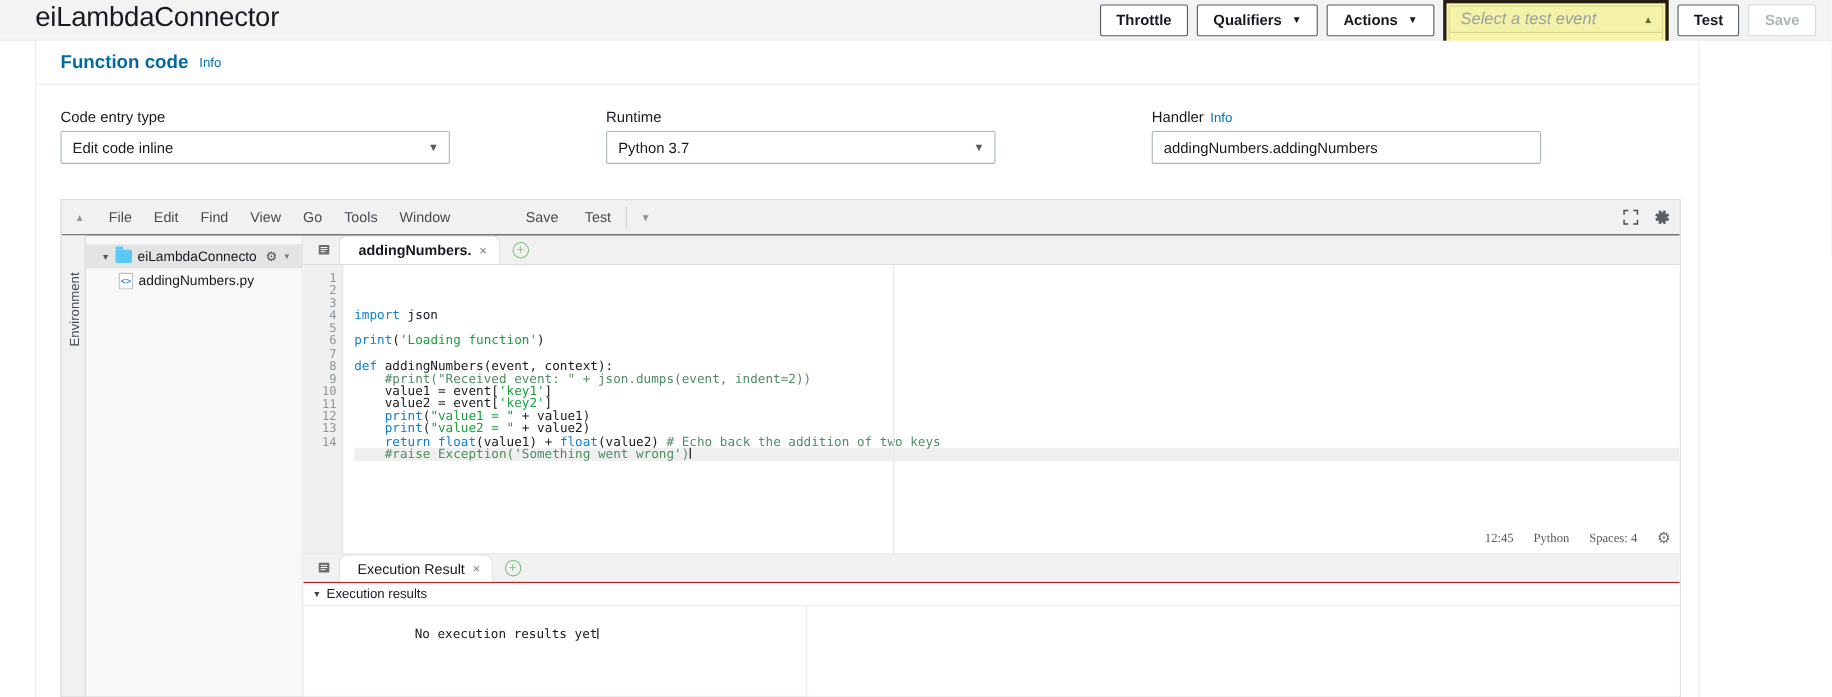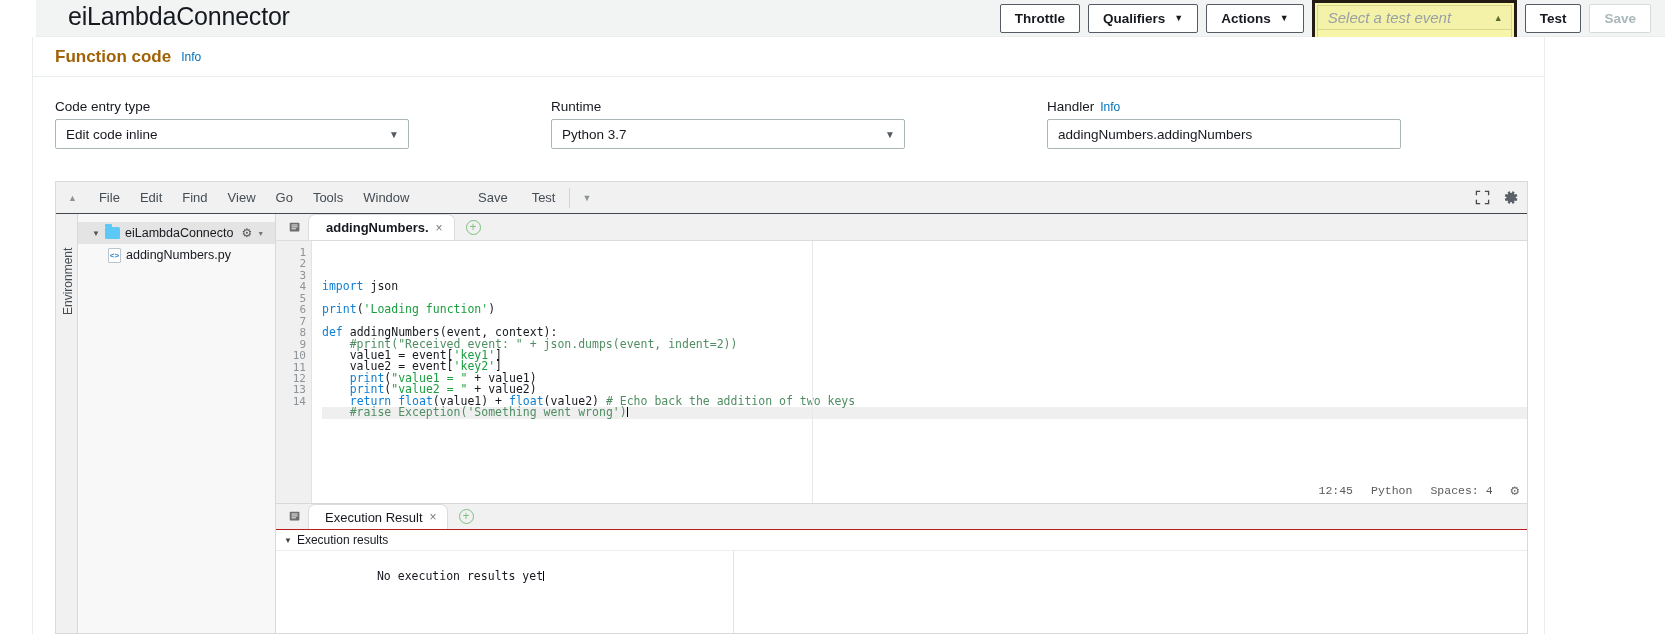--- a/index.html
+++ b/index.html
@@ -11,21 +11,20 @@
     color:#16191f;
     overflow:hidden;
   }
 
   
   .topbar {
     position:relative;
     height:37px;
     background:#f2f3f3;
     border-bottom:1px solid #eaeded;
-    margin-left:36px;
   }
   .fn-title {
     position:absolute; left:32px; top:2px;
     font-size:25px; font-weight:400; color:#16191f;
     letter-spacing:-0.2px; white-space:nowrap;
   }
   .top-actions {
     position:absolute; right:14px; top:4px;
     display:flex; align-items:flex-start; gap:8px;
   }
@@ -87,21 +86,21 @@
     background:#ffffff;
     border-left:1px solid #eaeded;
     border-right:1px solid #eaeded;
   }
   .panel-head {
     height:40px;
     display:flex; align-items:center; gap:10px;
     padding:0 0 0 22px;
     border-bottom:1px solid #eaeded;
   }
-  .panel-title { font-size:17px; font-weight:700; color:#a16207; }
+  .panel-title { font-size:17px; font-weight:700; color:#0369a1; }
   .info-link { font-size:12px; color:#0073bb; cursor:pointer; font-weight:400; }
 
   .form-row {
     display:flex; padding:22px 22px 0 22px; gap:0;
   }
   .field { position:relative; }
   .field.f1 { width:496px; }
   .field.f2 { width:496px; }
   .field.f3 { width:auto; }
   .field-label {
@@ -266,21 +265,21 @@
   .fn { color:#16191f;text-align:right; }
   .caret-bar {
     display:inline-block; width:1px; height:10px;
     background:#000; vertical-align:-1px;
   }
 
   .code-status {
     position:absolute; right:8px; bottom:4px;
     display:flex; align-items:center; gap:18px;
     font-size:11.5px; color:#5a5a5a;
-    font-family:Liberation Mono, monospace;
+    font-family:Liberation Serif, serif;
   }
   .code-status .gear-ic { font-size:14px; color:#6d6d6d; cursor:pointer; }
 
   
   .exec-panel {
     border-top:1px solid #d8d8d8;
     background:#ffffff;
     height:132px; display:flex; flex-direction:column;
   }
   .exec-tabbar {

